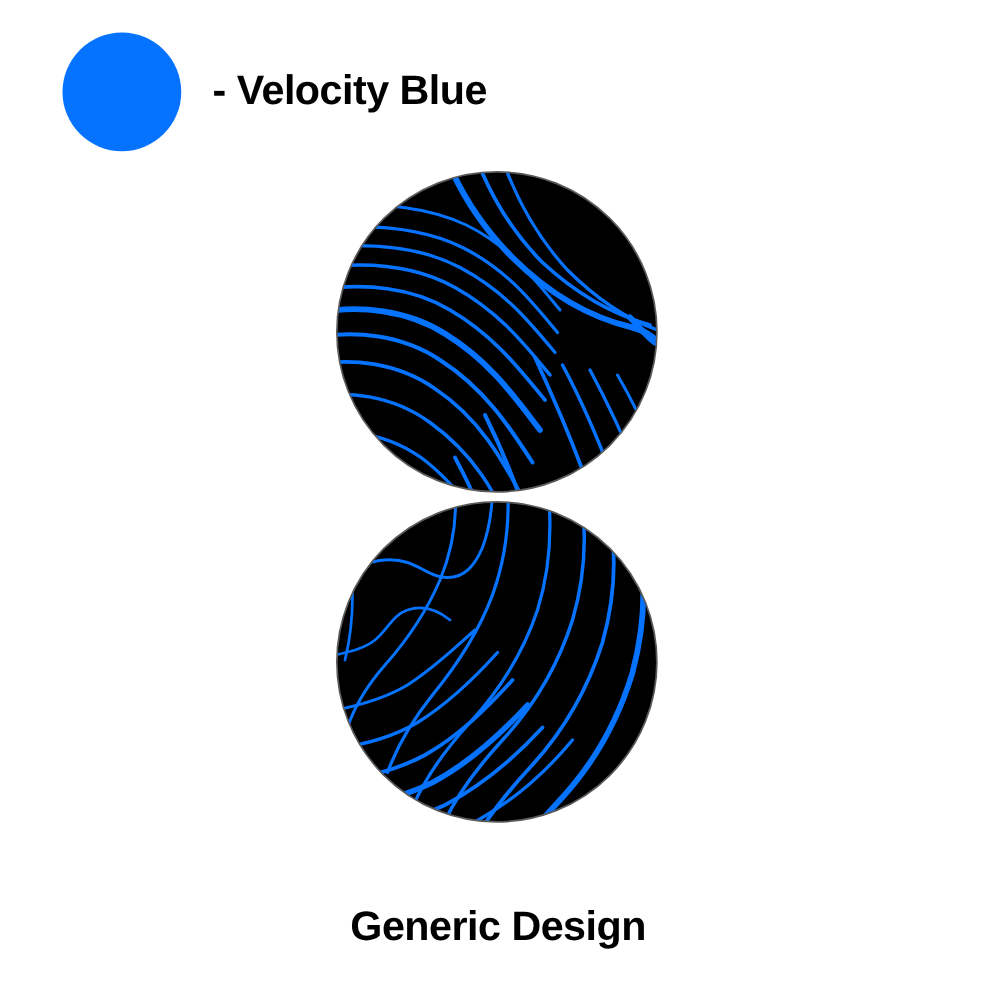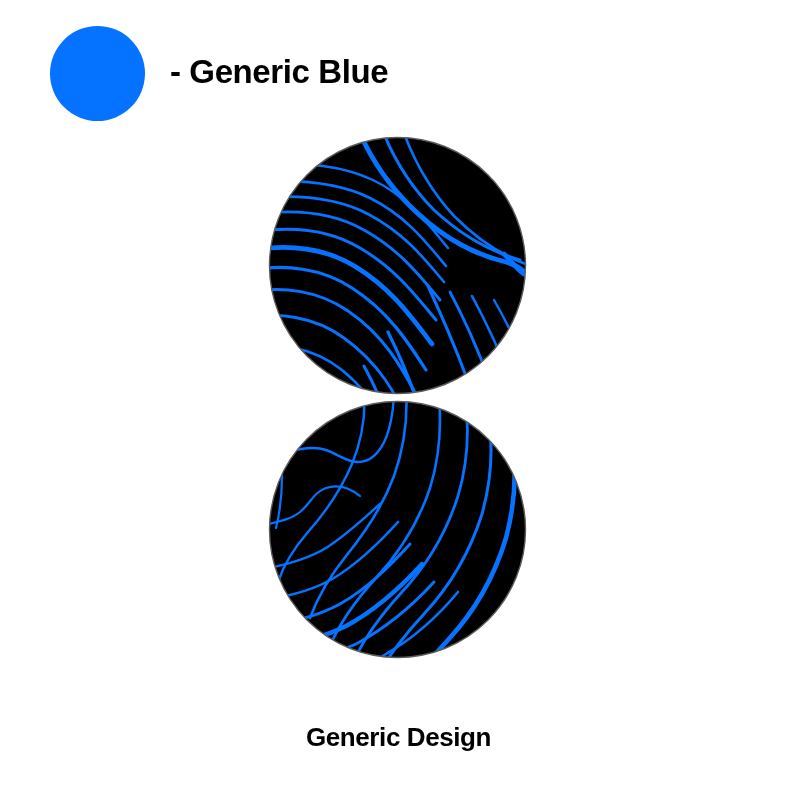--- a/index.html
+++ b/index.html
@@ -47,41 +47,41 @@
     letter-spacing: -0.4px;
     white-space: nowrap;
     line-height: 1;
   }
   .caption {
     position: absolute;
     left: 0;
     top: 724px;
     width: 797px;
     text-align: center;
-    font-size: 26px;
+    font-size: 33px;
     font-weight: bold;
     color: #000000;
     letter-spacing: -0.4px;
     line-height: 1;
   }
   svg.orb {
     position: absolute;
     display: block;
   }
   .orb-top { left: 268px; top: 136px; }
   .orb-bottom { left: 268px; top: 400px; }
 </style>
 </head>
 <body>
 
 <div id="stage" style="background: rgb(255, 255, 255);">
 
   <div class="legend-row">
     <div class="swatch" style="background: rgb(5, 115, 255);"></div>
-    <div class="legend-label" style="color: rgb(0, 0, 0);">- Generic Blue</div>
+    <div class="legend-label" style="color: rgb(0, 0, 0);">- Velocity Blue</div>
   </div>
 
   <svg class="orb orb-top" width="259" height="259" viewBox="0 0 259 259">
     <defs>
       <clipPath id="clipTop">
         <circle cx="129.5" cy="129.5" r="128"></circle>
       </clipPath>
     </defs>
     <circle cx="129.5" cy="129.5" r="128" fill="#000000"></circle>
     <g clip-path="url(#clipTop)" fill="none" stroke="#0573ff" stroke-linecap="round" stroke-linejoin="round">

